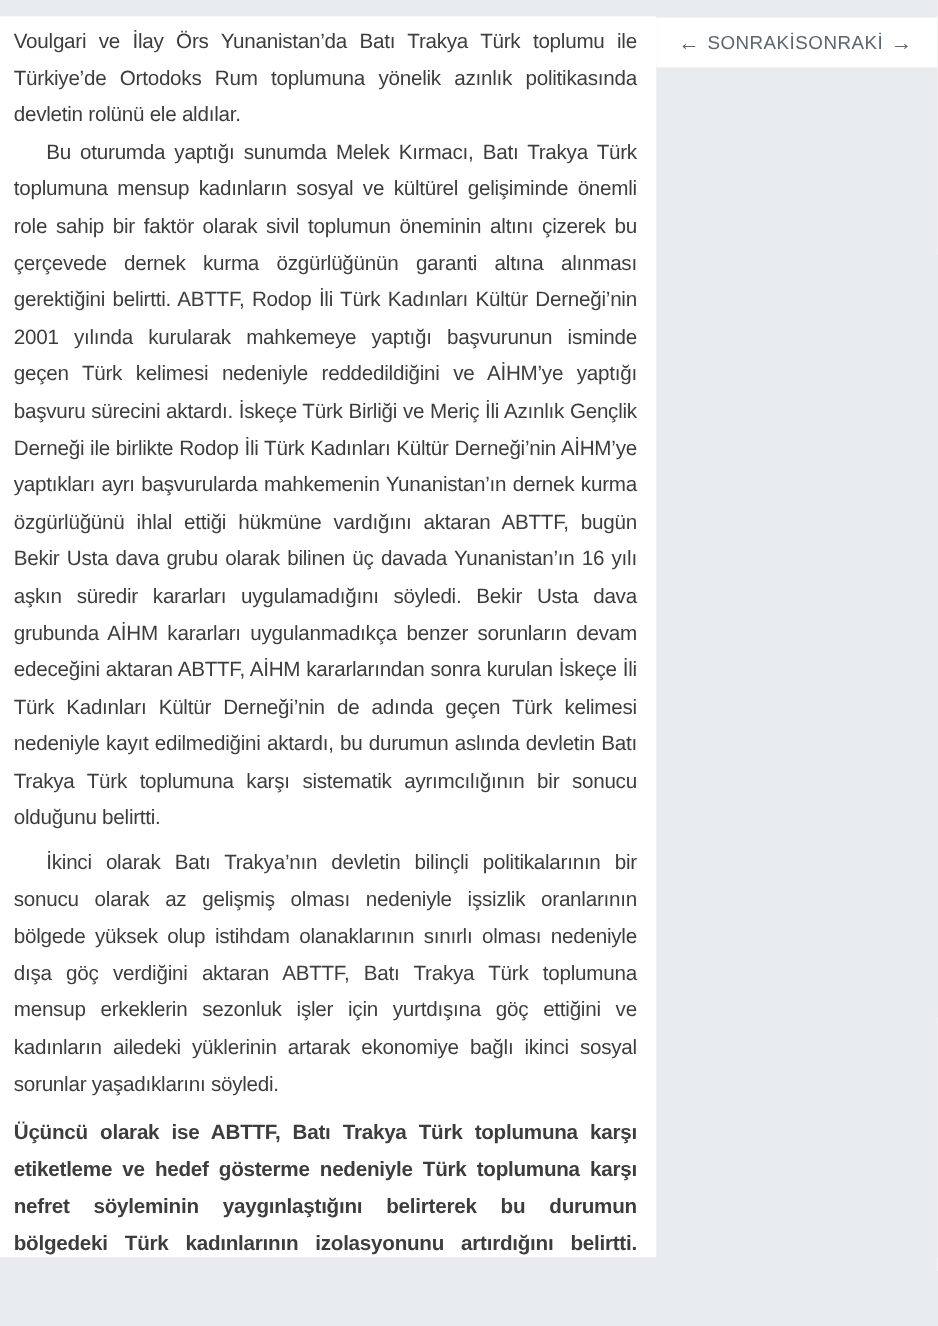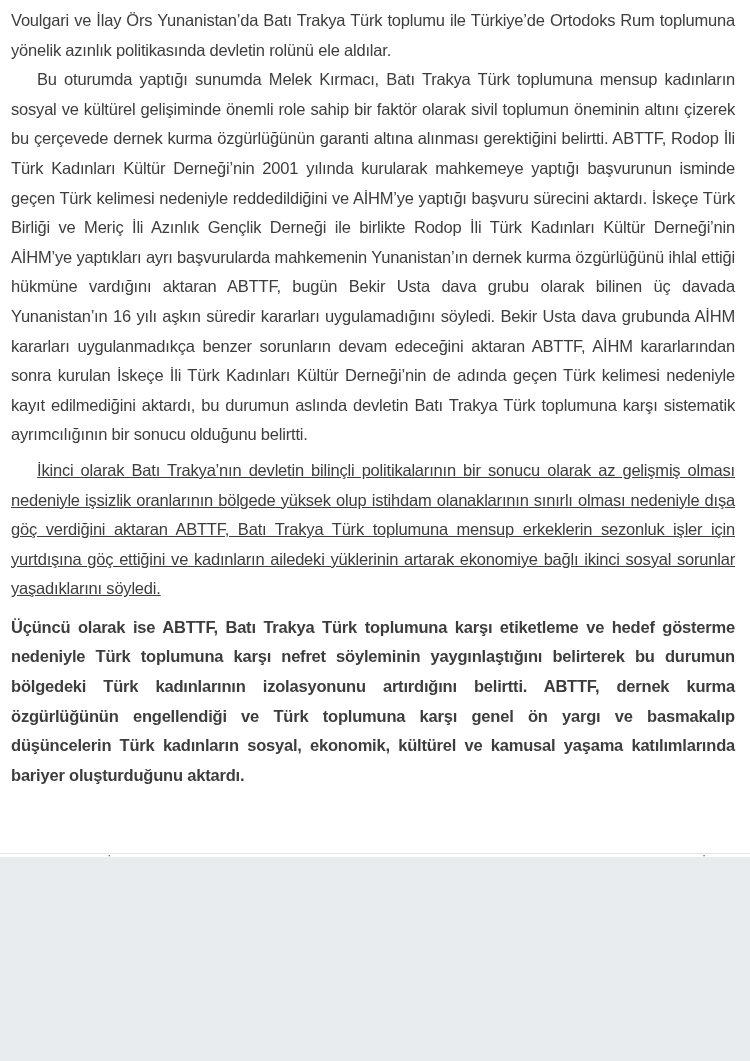--- a/index.html
+++ b/index.html
@@ -4,43 +4,44 @@
 <style>
   html, body {
     margin: 0;
     padding: 0;
     width: 750px;
     background: #e9ecef;
     font-family: "Liberation Sans", sans-serif;
   }
   .page {
     width: 750px;
-    height: 857px;
+    height: 993px;
     overflow: hidden;
     display: flex;
-    flex-direction: column;
+    flex-direction: row;
+    margin-top: 13px;
   }
 
   
   .article-card {
     background: #ffffff;
     box-sizing: border-box;
     min-height: 853px;
     padding: 6px 15px 20px 11px;
   }
   .article-card p {
     margin: 0;
     color: #3d3d3d;
     font-size: 16.5px;
     line-height: 29.6px;
     text-align: justify;
     letter-spacing: -0.2px;
   }
   .article-card p.indent { text-indent: 26px; }
-  .article-card p.sp-sm  { margin-top: 6px; text-decoration: underline; }
+  .article-card p.sp-sm  { margin-top: 6px; }
   .article-card p.sp-md  { margin-top: 9px; font-weight: bold; }
 
   
   .pagination {
     background: #ffffff;
     border-top: 1px solid #e3e6e9;
     border-bottom: 1px solid #e3e6e9;
     height: 40px;
     display: flex;
     align-items: center;

